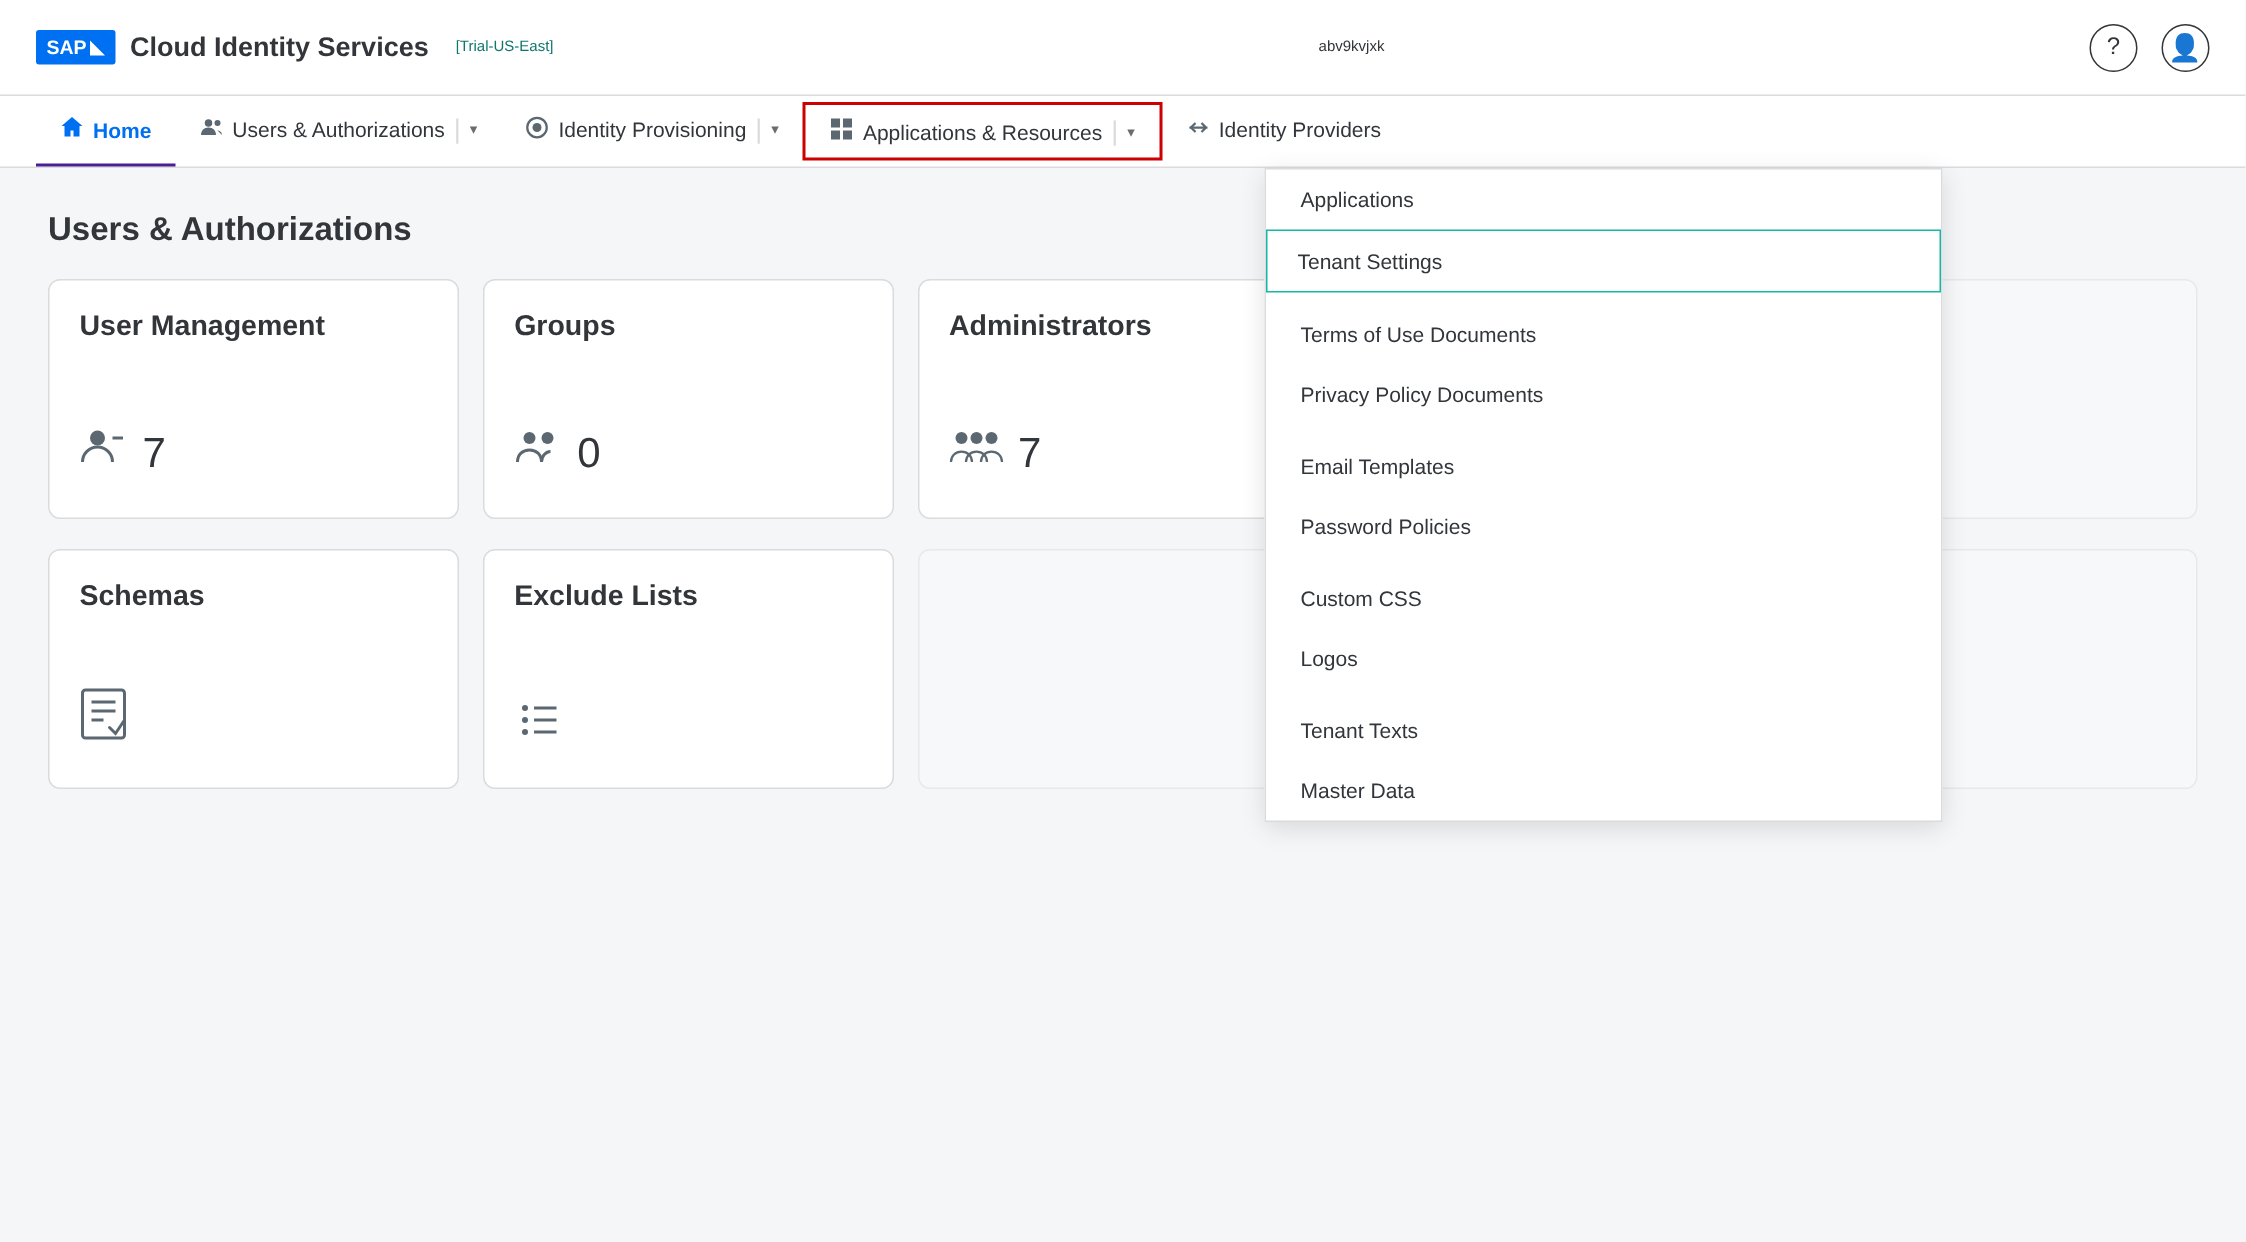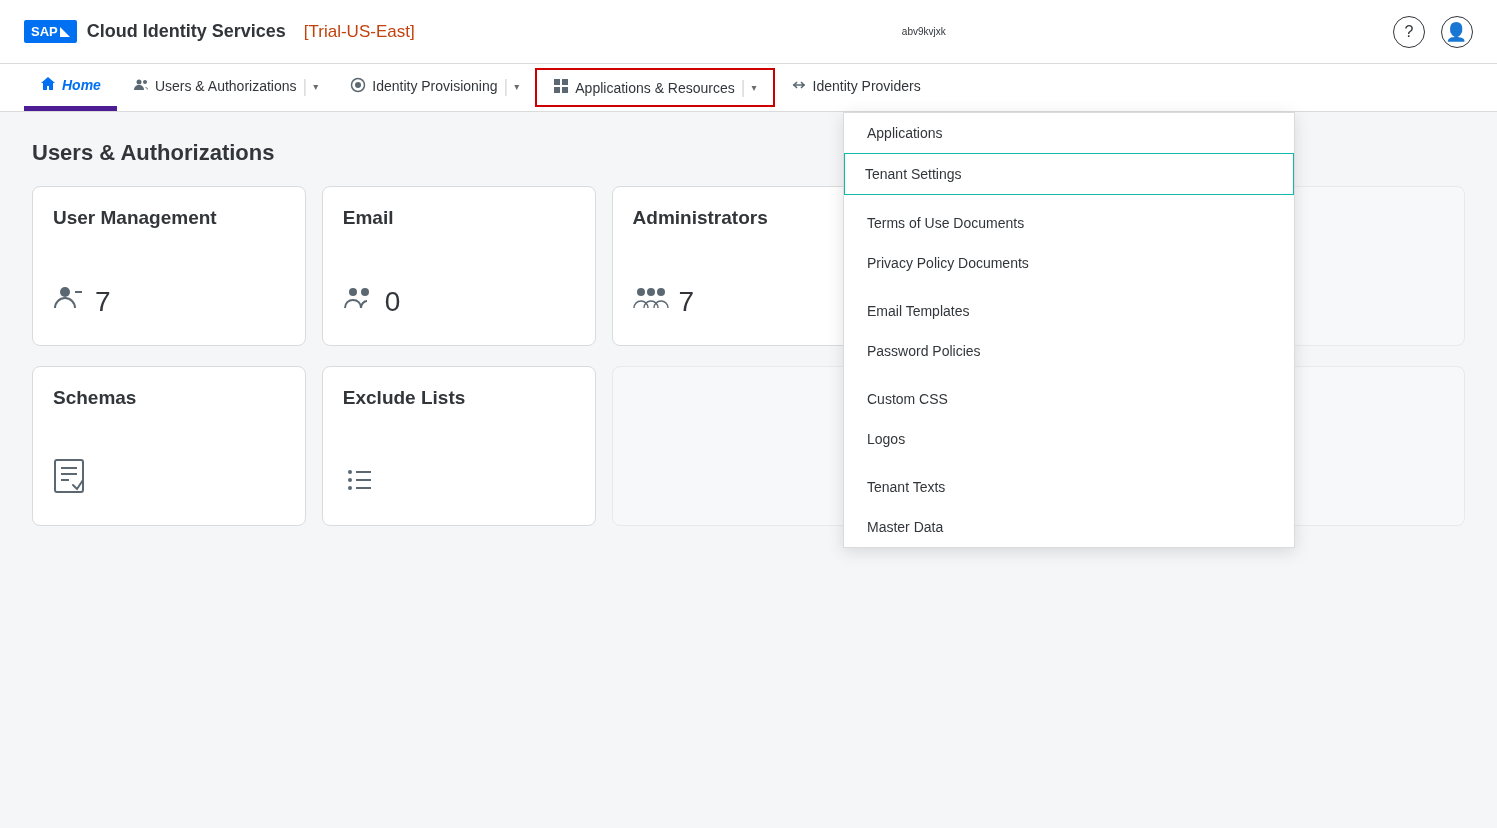--- a/index.html
+++ b/index.html
@@ -40,22 +40,22 @@
       border-top: 10px solid transparent;
       border-bottom: 0px solid transparent;
       margin-left: 2px;
     }
     .header-title {
       font-size: 18px;
       font-weight: 700;
       color: #32363a;
     }
     .header-subtitle {
-      font-size: 17px;
-      color: #c2410c;
+      font-size: 10px;
+      color: #0f766e;
       margin-left: 8px;
     }
     .header-center {
       flex: 1;
       text-align: center;
       font-size: 10px;
       color: #32363a;
     }
     .header-right {
       display: flex;
@@ -92,23 +92,22 @@
       padding: 0 16px;
       cursor: pointer;
       font-size: 14px;
       color: #32363a;
       border-bottom: 3px solid transparent;
       white-space: nowrap;
       position: relative;
     }
     .nav-item.active {
       color: #0070f2;
-      border-bottom: 5px solid #4c1d95;
+      border-bottom: 2px solid #4c1d95;
       font-weight: 600;
-      font-style: italic;
     }
     .nav-separator {
       display: flex;
       align-items: center;
       color: #d9dbdd;
       font-size: 18px;
     }
     .nav-chevron {
       font-size: 10px;
       color: #6a6d70;
@@ -318,21 +317,21 @@
               <circle cx="12" cy="10" r="5" fill="#5b6872"></circle>
               <path d="M2 26c0-5.5 4.5-10 10-10s10 4.5 10 10" stroke="#5b6872" stroke-width="2" fill="none"></path>
               <line x1="22" y1="10" x2="29" y2="10" stroke="#5b6872" stroke-width="2"></line>
             </svg>
         </span>
         <span class="card-count">7</span>
       </div>
     </div>
 
     <div class="card">
-      <div class="card-title">Email</div>
+      <div class="card-title">Groups</div>
       <div class="card-content">
         <span class="card-icon">
           <svg width="32" height="32" viewBox="0 0 32 32" fill="none">
               <circle cx="10" cy="10" r="4" fill="#5b6872"></circle>
               <circle cx="22" cy="10" r="4" fill="#5b6872"></circle>
               <path d="M2 26c0-5 3.5-8 8-8s8 3 8 8" stroke="#5b6872" stroke-width="2" fill="none"></path>
               <path d="M18 26c0-4 3-7 6-7" stroke="#5b6872" stroke-width="2" fill="none"></path>
             </svg>
         </span>
         <span class="card-count">0</span>

